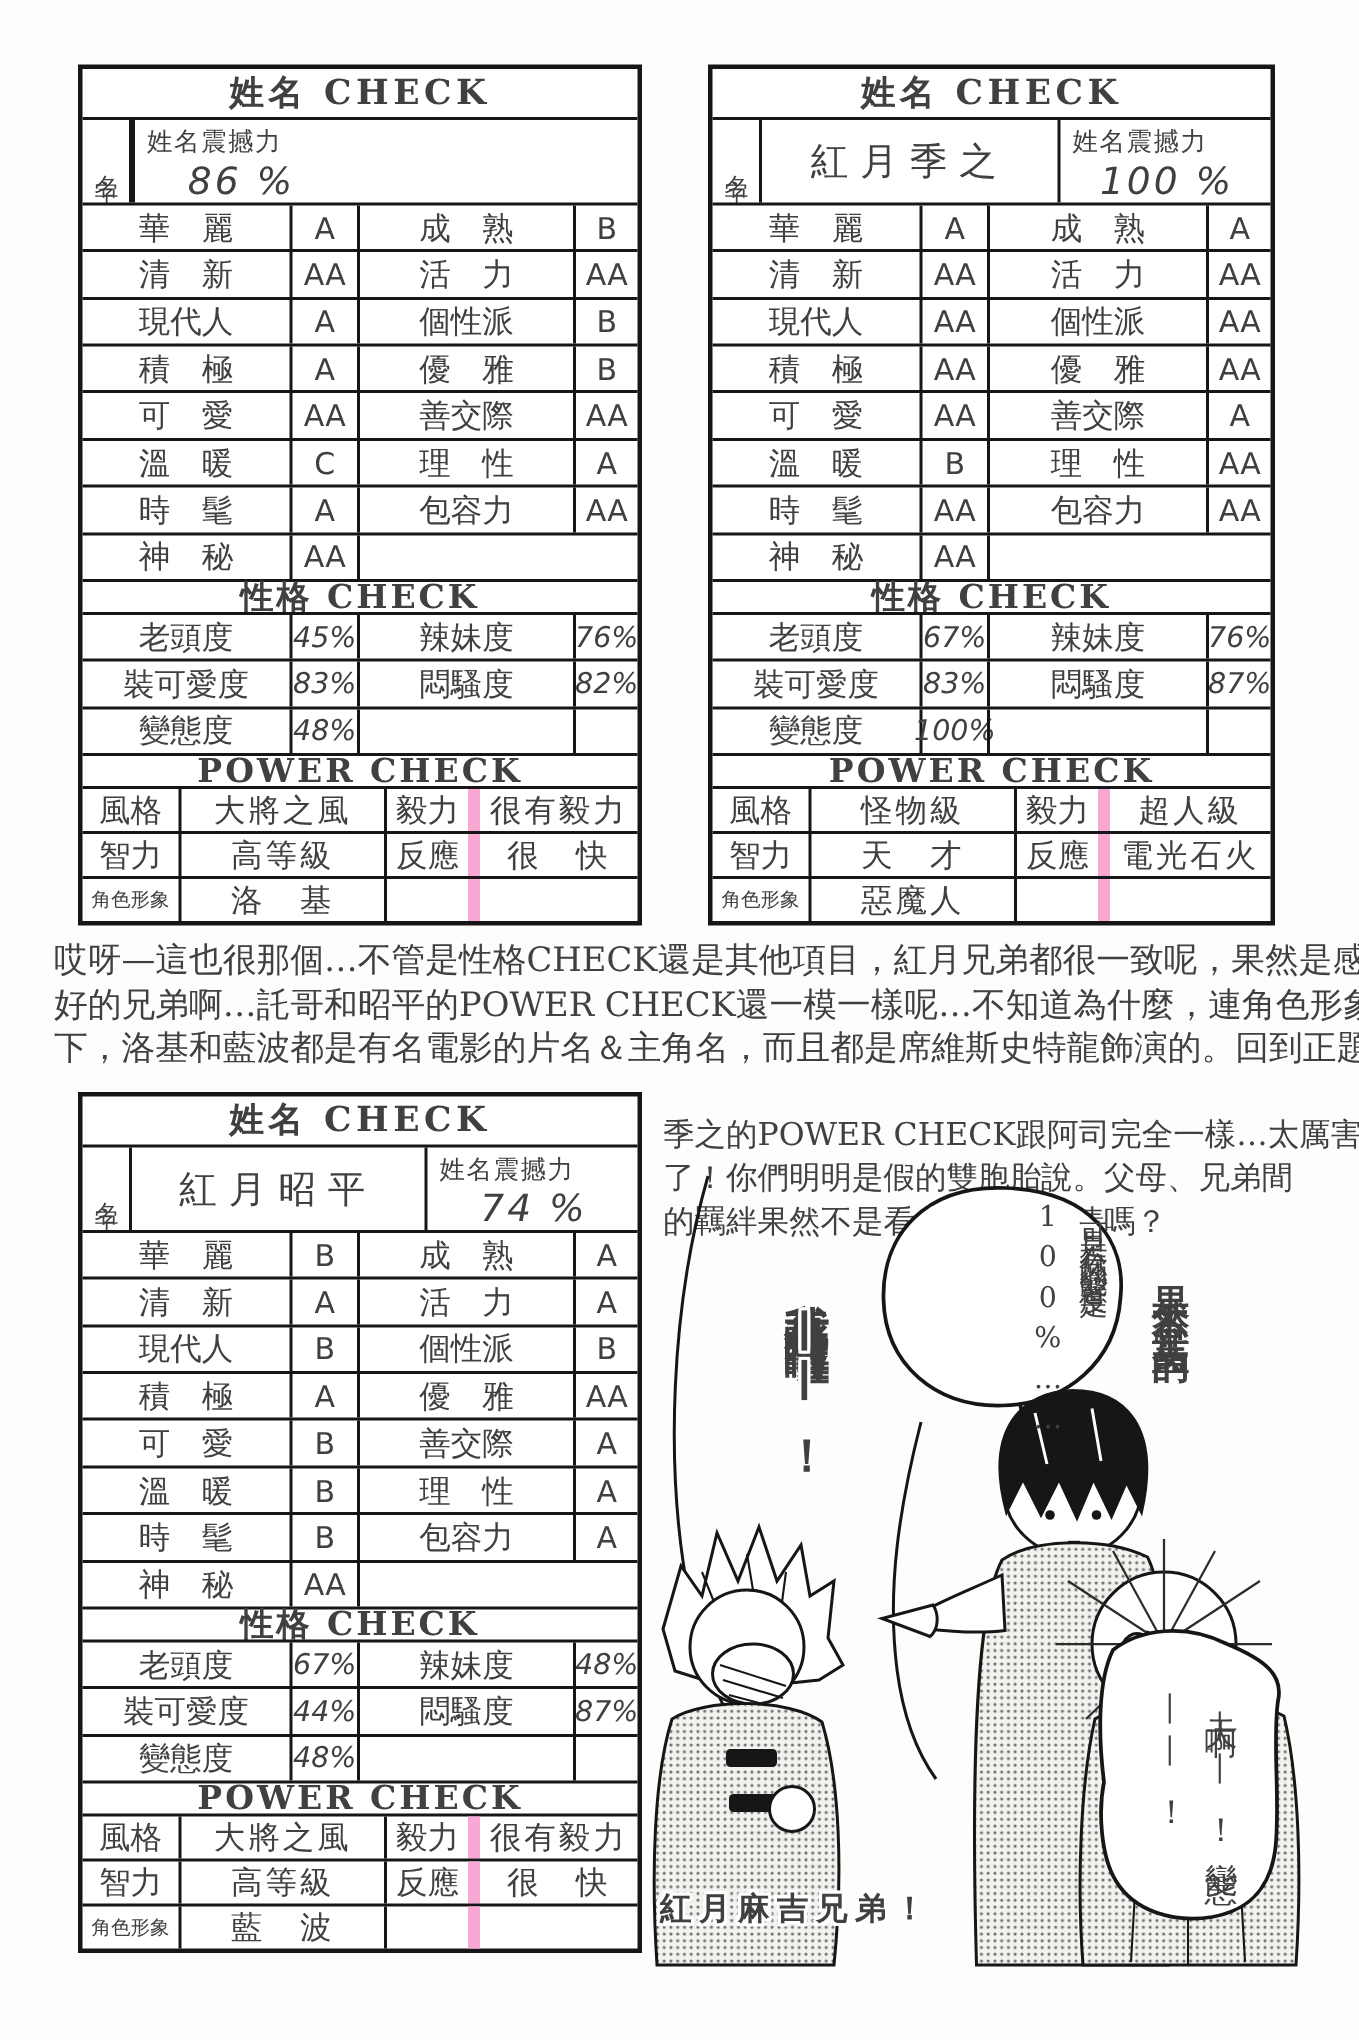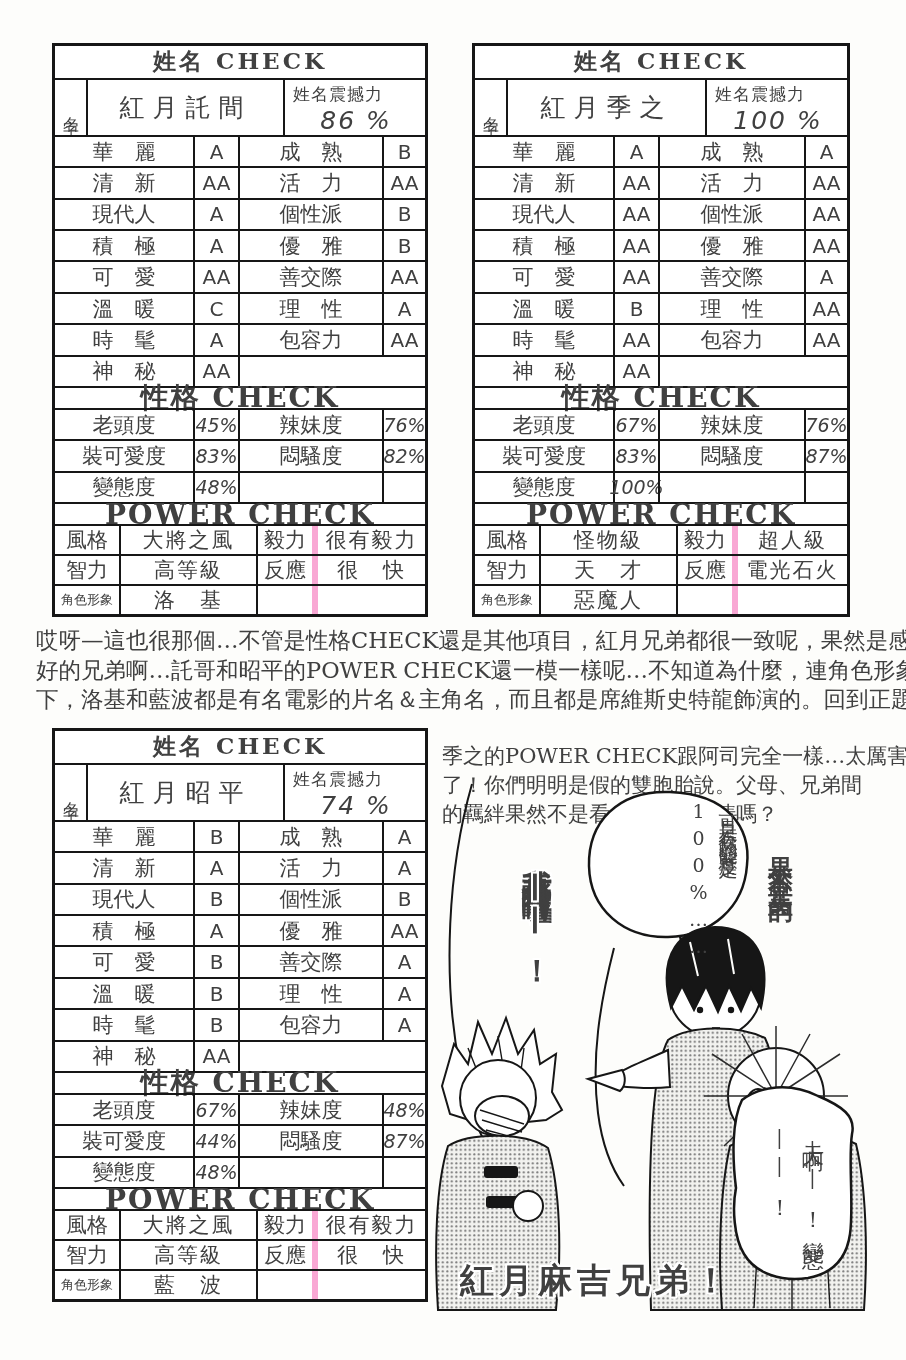--- a/index.html
+++ b/index.html
@@ -24,57 +24,56 @@
   .arow,.prow{height:36px;}
   .wrow{flex:1;}
   .c{display:flex;align-items:center;justify-content:center;box-sizing:border-box;font-size:21px;}
   .c.l1{width:138px;}
   .c.v1{width:45px;border-left:2px solid #161616;font-family:"DejaVu Sans",sans-serif;font-size:20px;}
   .c.l2{flex:1;border-left:2px solid #161616;}
   .c.v2{width:43px;border-left:2px solid #161616;font-family:"DejaVu Sans",sans-serif;font-size:20px;}
   .c.merge{flex:1;border-left:2px solid #161616;}
   .c.pc{font-style:italic;font-size:19px;}
   .t-sub{height:22px;border-top:2px solid #161616;display:flex;align-items:center;justify-content:center;
-         font-weight:bold;font-size:28px;letter-spacing:2px;box-sizing:border-box;}
+         font-weight:bold;font-size:22px;letter-spacing:2px;box-sizing:border-box;}
   .c.pl1{width:64px;}
   .c.pv1{width:137px;border-left:2px solid #161616;letter-spacing:2px;}
   .c.pl2{width:56px;border-left:2px solid #161616;}
-  .c.pv2{flex:1;border-left:6px solid #f9a8d4;letter-spacing:2px;}
+  .c.pv2{flex:1;border-left:8px solid #f9a8d4;letter-spacing:2px;}
   .c.smalltext{font-size:13px;}
   
   .para{position:absolute;left:36px;top:626px;width:860px;}
   .para .ln{font-size:22.5px;line-height:29.5px;white-space:nowrap;}
   .side{position:absolute;left:442px;top:742px;width:460px;}
   .side .ln{font-size:21px;line-height:29px;white-space:nowrap;}
   
   .vtext{position:absolute;writing-mode:vertical-rl;}
   #bubble-top-text{left:612px;top:800px;height:116px;width:132px;font-size:19px;letter-spacing:5px;
                    text-orientation:upright;line-height:1.6;}
   #right-caption{left:764px;top:838px;height:250px;font-size:25px;letter-spacing:8px;font-weight:600;}
   #shout{left:516px;top:845px;height:400px;font-size:30px;font-weight:900;letter-spacing:3px;
          font-family:"DejaVu Sans",sans-serif;
          text-shadow:-2px 0 0 #fff,2px 0 0 #fff,0 -2px 0 #fff,0 2px 0 #fff,
                      -2px -2px 0 #fff,2px 2px 0 #fff,-2px 2px 0 #fff,2px -2px 0 #fff;}
   #bottom-bubble-text{left:758px;top:1128px;height:160px;width:72px;font-size:22px;letter-spacing:6px;line-height:1.5;}
-  #caption{position:absolute;left:460px;top:1258px;font-size:34px;font-weight:900;letter-spacing:5px;
+  #caption{position:absolute;left:440px;top:1258px;font-size:21px;font-weight:900;letter-spacing:5px;
            font-family:"DejaVu Sans",sans-serif;
            text-shadow:-2px 0 0 #fff,2px 0 0 #fff,0 -2px 0 #fff,0 2px 0 #fff,
                        -2px -2px 0 #fff,2px 2px 0 #fff,-2px 2px 0 #fff,2px -2px 0 #fff;}
   #artwork{position:absolute;left:428px;top:748px;}
 </style>
 </head>
 <body>
 
 <div id="page">
 
   <div class="ctable" id="table1">
     <div class="t-title">姓名 CHECK</div>
     <div class="t-namerow">
       <div class="t-nhead">名字</div>
-      <div class="t-nname">紅月託間</div>
       <div class="t-shock">
         <div class="t-shock-label">姓名震撼力</div>
         <div class="t-shock-value">86 %</div>
       </div>
     </div>
     <div class="trow arow">
         <div class="c l1">華　麗</div>
         <div class="c v1">A</div>
         <div class="c l2">成　熟</div>
         <div class="c v2">B</div>

